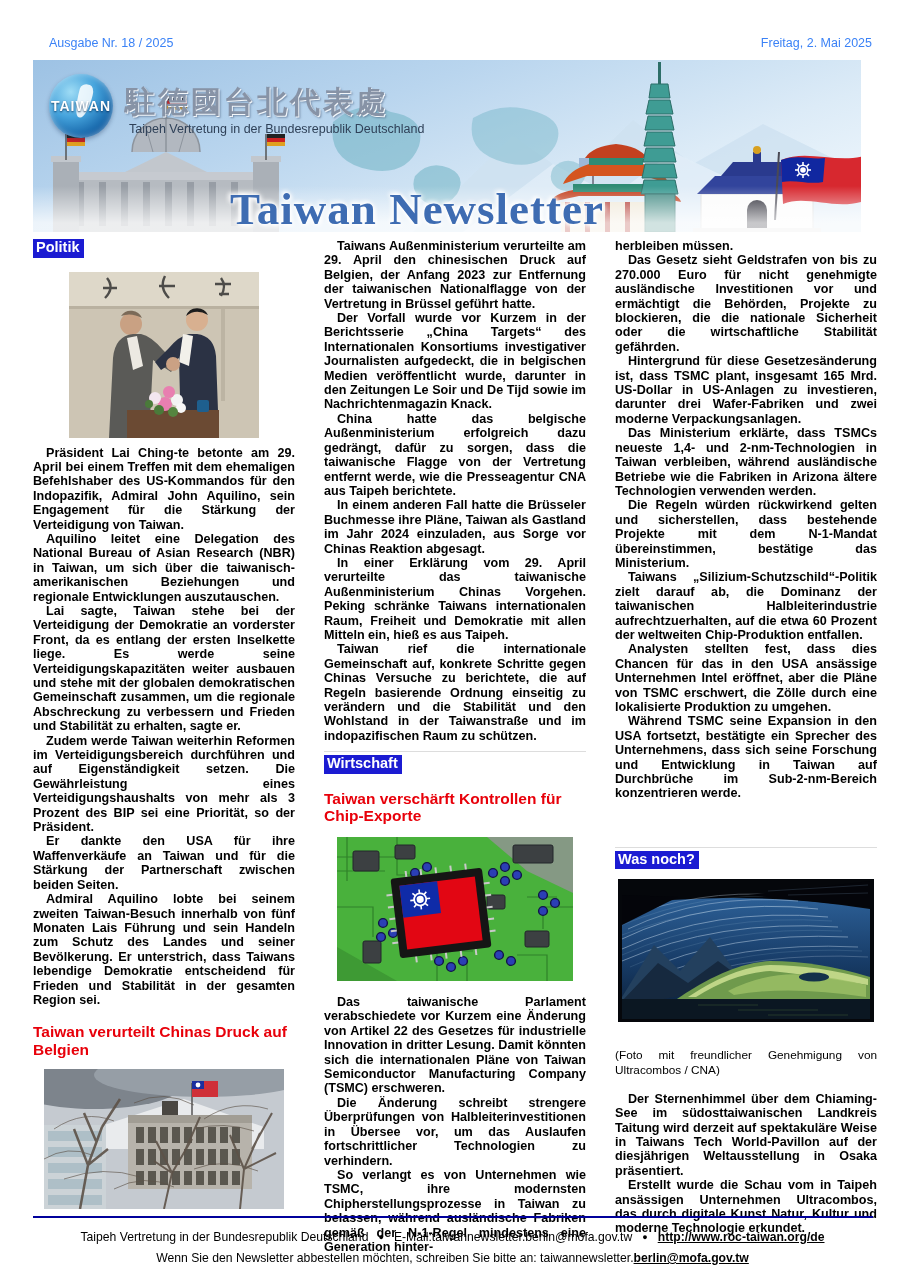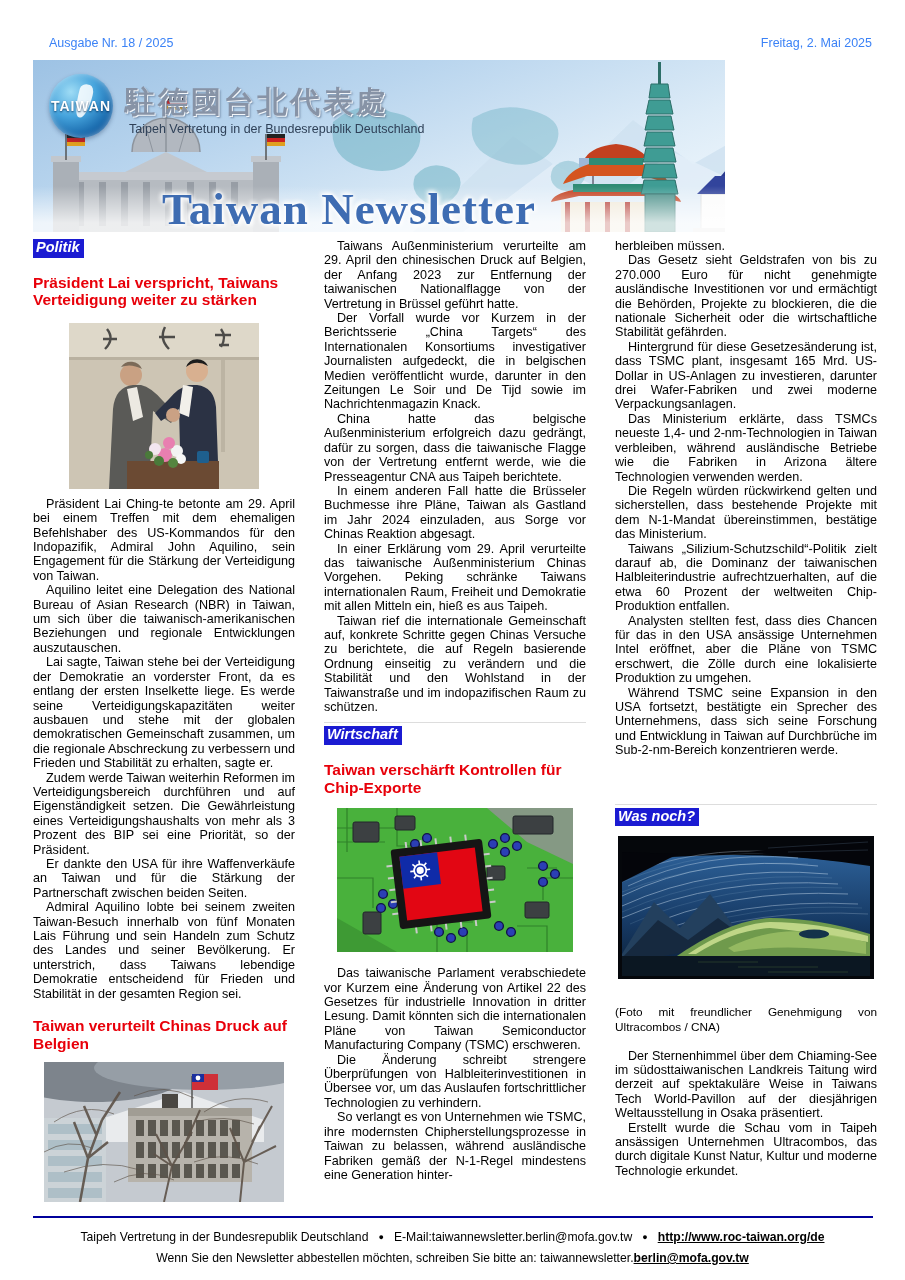--- a/index.html
+++ b/index.html
@@ -7,21 +7,21 @@
   .page {
     position:relative; width:905px; height:1280px; background:#fff;
     font-family:"Liberation Sans", sans-serif; color:#000; overflow:hidden;
   }
   
   .masthead { position:absolute; top:36px; left:49px; right:33px; height:18px; font-size:12.5px; color:#3b82f6; }
   .masthead .issue { float:left; }
   .masthead .date  { float:right; }
   
   .banner {
-    position:absolute; left:33px; top:60px; width:692px; height:172px; overflow:hidden;
+    position:absolute; left:33px; top:60px; width:828px; height:172px; overflow:hidden;
     background:linear-gradient(160deg,#9dc2e4 0%,#b9d5ee 35%,#dcebf7 70%,#f4fafe 100%);
   }
   .banner svg.banner-art { position:absolute; left:0; top:0; }
   .banner .fade { position:absolute; left:0; bottom:0; width:100%; height:46px;
     background:linear-gradient(180deg,rgba(255,255,255,0) 0%,rgba(255,255,255,.75) 80%); }
   .banner-logo {
     position:absolute; left:16px; top:14px; width:64px; height:64px; border-radius:50%;
     background:radial-gradient(circle at 34% 28%, #9fdcf5 0%, #45a3dc 40%, #0d5aa0 78%, #093f74 100%);
     box-shadow:0 2px 4px rgba(20,50,90,.35), inset 0 0 6px rgba(255,255,255,.5);
   }
@@ -39,33 +39,33 @@
   .banner-subtitle { position:absolute; left:96px; top:62px; font-size:12.5px; color:#2f4158; }
   .banner-title {
     position:absolute; left:0; right:60px; bottom:0px; text-align:center;
     font-family:"Liberation Serif","DejaVu Serif",serif; font-weight:bold; font-size:45px; line-height:1;
     color:#3e6cb2; letter-spacing:1px;
     text-shadow:0 0 3px #fff,0 0 6px #fff,2px 2px 4px rgba(255,255,255,.95),-2px -2px 4px rgba(255,255,255,.95);
   }
   
   .content { position:absolute; left:33px; top:239px; width:844px; display:flex; gap:29px; }
   .col { width:262px; flex:0 0 262px; }
-  .label-row { line-height:1;font-style:italic; }
+  .label-row { line-height:1; }
   .label-row.ruled { border-top:1px solid #ddd; padding-top:3px; }
   .label-row.mt-sm { margin-top:8px; }
   .label-row.mt-lg { margin-top:46px; }
   .section-label {
     display:inline-block; background:#1b1bd2; color:#fff; font-weight:bold;
     font-size:14.5px; padding:1px 4px 3px 3px;
   }
   .article-heading {
     color:#e8000a; font-weight:bold; font-size:15.5px; line-height:1.14;
     margin:16px 0 10px 0;
   }
-  .body-text p { font-size:12.6px; line-height:1.145; text-align:justify; text-indent:13px; margin:0; }
+  .body-text p { font-size:12.6px; line-height:1.145; text-align:justify; text-indent:13px; margin:0;font-weight:bold; }
   .body-text p.no-indent { text-indent:0; }
   .photo { display:block; margin:12px auto 10px auto; }
   .photo.handshake { margin:14px auto 8px auto; }
   .photo.belgium { margin:10px auto 0 auto; }
   .photo.chip { margin:12px auto 14px auto; }
   .photo.landscape { margin:10px auto 0 auto; }
   .caption { font-size:11.8px; line-height:1.25; margin-top:26px; text-align:justify; }
   .after-caption { margin-top:14px; }
   
   .footer-rule { position:absolute; left:33px; top:1216px; width:840px; border-top:2px solid #00009b; }
@@ -212,21 +212,20 @@
     <div class="banner-subtitle">Taipeh Vertretung in der Bundesrepublik Deutschland</div>
     <div class="banner-title">Taiwan Newsletter</div>
   </div>
 
   <div class="content">
 
     <div class="col">
       <div class="label-row">
         <span class="section-label">Politik</span>
       </div>
-      <div class="article-heading">Präsident Lai verspricht, Taiwans Verteidigung weiter zu stärken</div>
 
       <svg class="photo handshake" width="190" height="166" viewBox="0 0 190 166">
         <rect width="190" height="166" fill="#cdc5b4"></rect>
         <rect width="190" height="34" fill="#ded8c9"></rect>
         <g stroke="#2a2a2a" stroke-width="2.4" fill="none" opacity="0.8">
           <path d="M38,6 q8,10 -2,20 M34,16 h14"></path>
           <path d="M96,4 q-6,12 4,22 M90,14 h16"></path>
           <path d="M152,6 q6,8 0,18 M146,12 h16 M150,22 h10"></path>
         </g>
         <rect x="0" y="34" width="190" height="3" fill="#b9b1a0"></rect>

